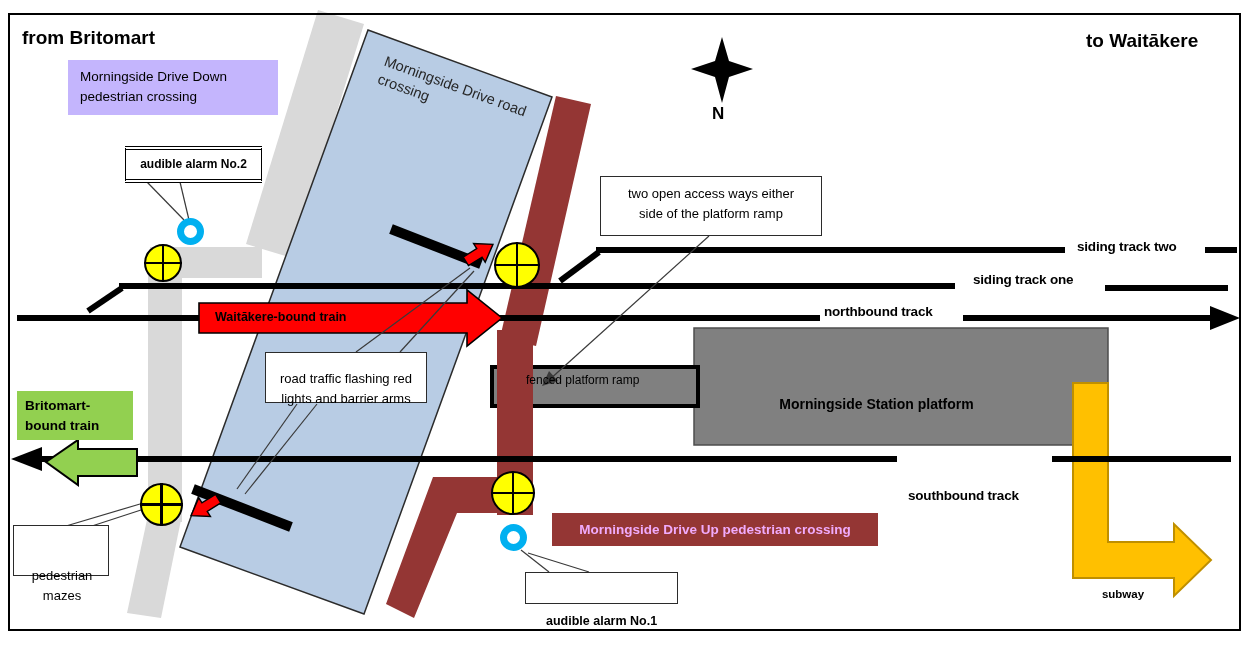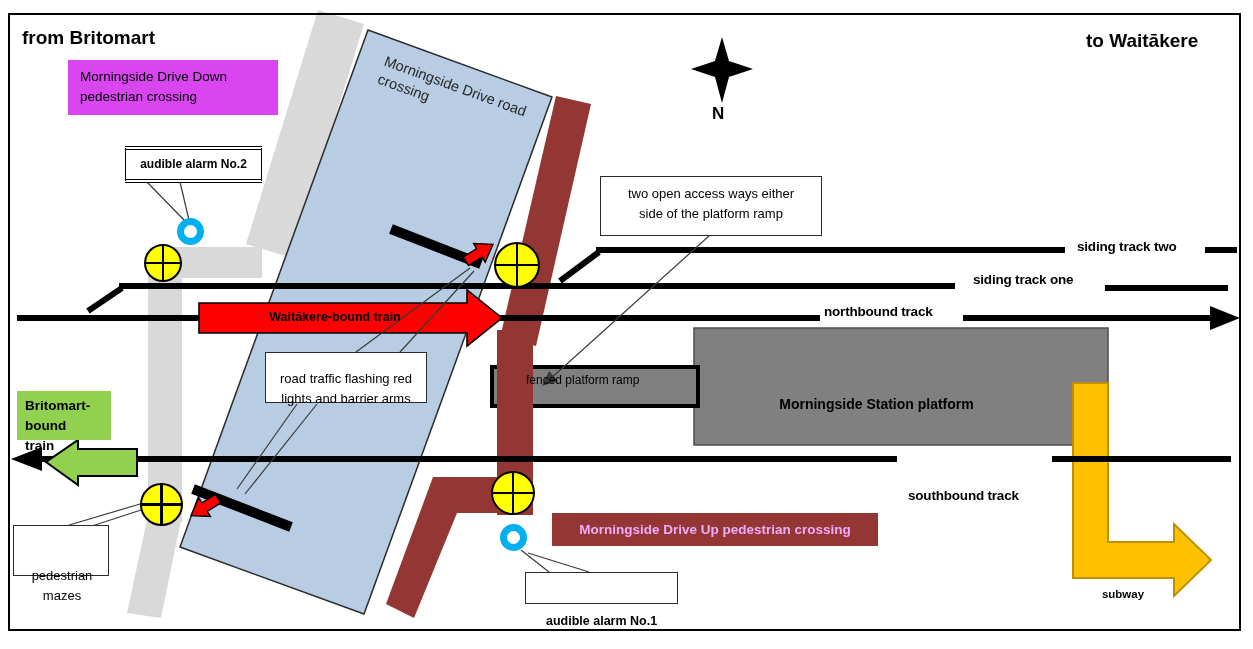--- a/index.html
+++ b/index.html
@@ -6,31 +6,31 @@
   #stage{position:relative;width:1253px;height:649px;background:#fff;overflow:hidden;
          font-family:"Liberation Sans",sans-serif;color:#000;}
   .abs{position:absolute;}
   #frame{left:8px;top:13px;width:1233px;height:618px;border:2px solid #000;box-sizing:border-box;}
   svg.layer{position:absolute;left:0;top:0;pointer-events:none;}
   
   .t{position:absolute;white-space:nowrap;}
   .title{font-size:19px;font-weight:bold;}
   .tracklab{font-size:13.5px;font-weight:bold;letter-spacing:-0.2px;text-align:center;}
   .boxlab{font-size:13.5px;line-height:20px;}
-  .graybox{background:#d946ef;width:210px;height:55px;padding:7px 0 0 12px;box-sizing:border-box;white-space:normal;}
+  .graybox{background:#c4b5fd;width:210px;height:55px;padding:7px 0 0 12px;box-sizing:border-box;white-space:normal;}
   .maroonbox{background:#943634;color:#f0abfc;font-weight:bold;font-size:13.5px;line-height:33px;
              width:326px;height:33px;text-align:center;}
   .whitebox{background:#fff;border:1.4px solid #2b2b2b;box-sizing:border-box;}
   .alarm2box{border-top:4px double #000;border-bottom:4px double #000;border-left:1.5px solid #000;border-right:1.5px solid #000;
              font-weight:bold;font-size:12px;text-align:center;line-height:29px;background:#fff;box-sizing:border-box;}
   .calloutText{font-size:13px;line-height:19.5px;text-align:center;white-space:normal;}
   .rotText{font-size:14.5px;line-height:19px;color:#262626;transform:rotate(20deg);transform-origin:left top;white-space:normal;}
-  .greenbox{background:#92D050;width:94px;height:49px;font-weight:bold;font-size:13.5px;line-height:20px;
+  .greenbox{background:#92D050;width:116px;height:49px;font-weight:bold;font-size:13.5px;line-height:20px;
             padding:5px 14px 0 8px;box-sizing:border-box;white-space:normal;}
-  .trainlab{font-size:12.5px;font-weight:bold;text-align:center;}
+  .trainlab{font-size:12.5px;font-weight:bold;}
   
   .signal{position:absolute;background:#FFFF00;border:2.6px solid #000;border-radius:50%;box-sizing:border-box;}
   .signal::before{content:"";position:absolute;left:-2px;right:-2px;top:50%;height:2.6px;margin-top:-1.3px;background:#000;}
   .signal::after{content:"";position:absolute;top:-2px;bottom:-2px;left:50%;width:2.6px;margin-left:-1.3px;background:#000;}
   
   .alarm{position:absolute;width:27px;height:27px;border:7.5px solid #00B0F0;background:#fff;border-radius:50%;box-sizing:border-box;}
 </style>
 </head>
 <body>
 

